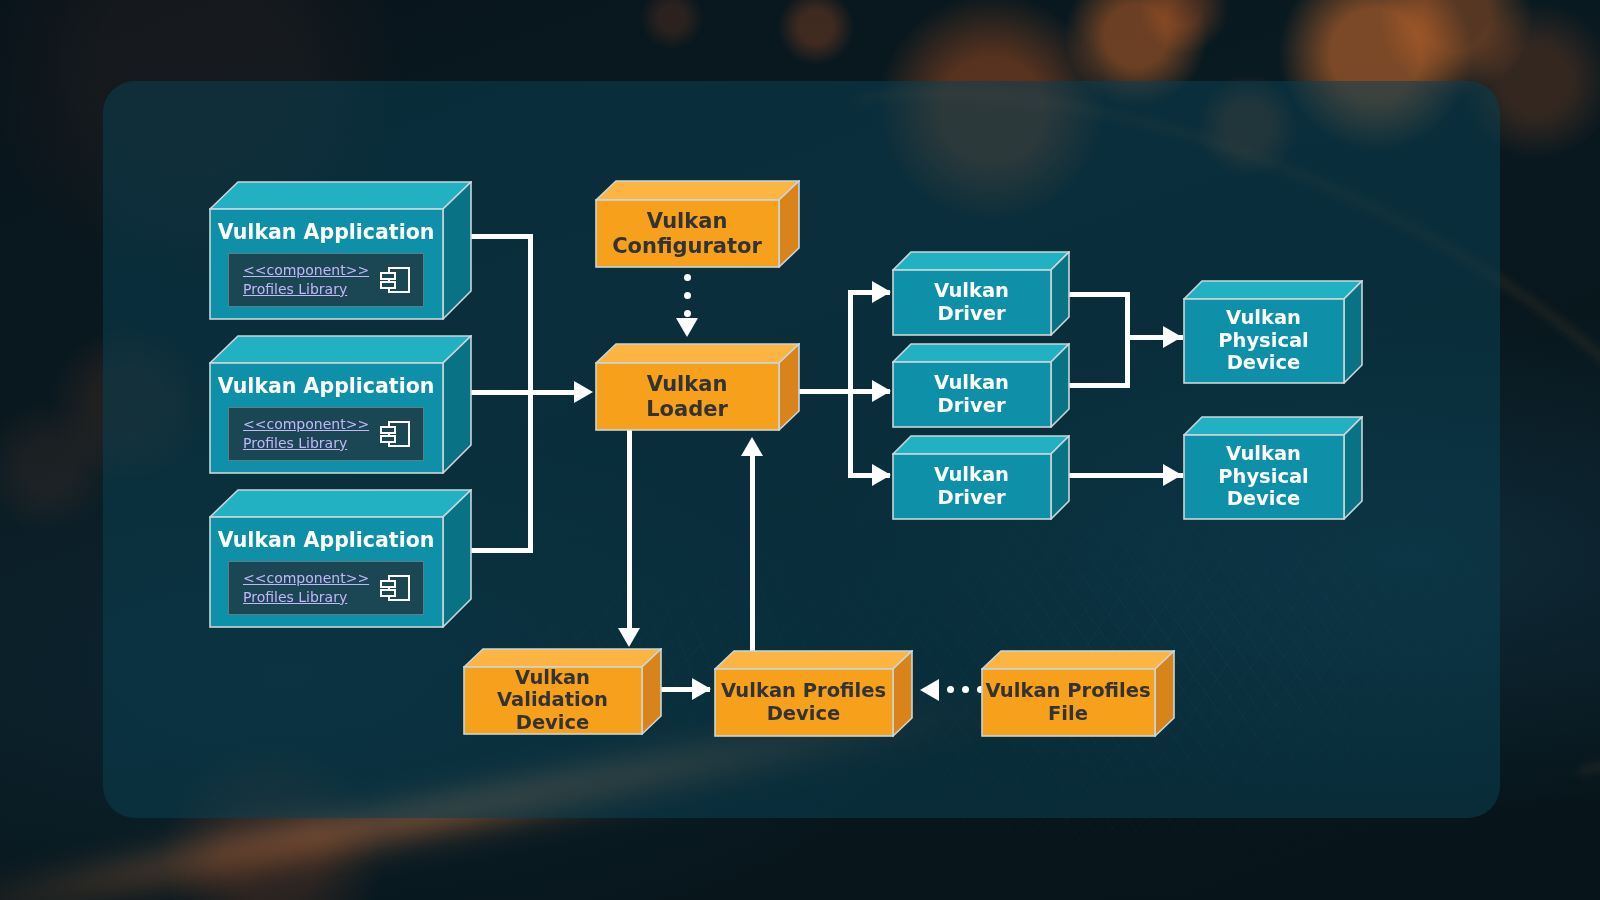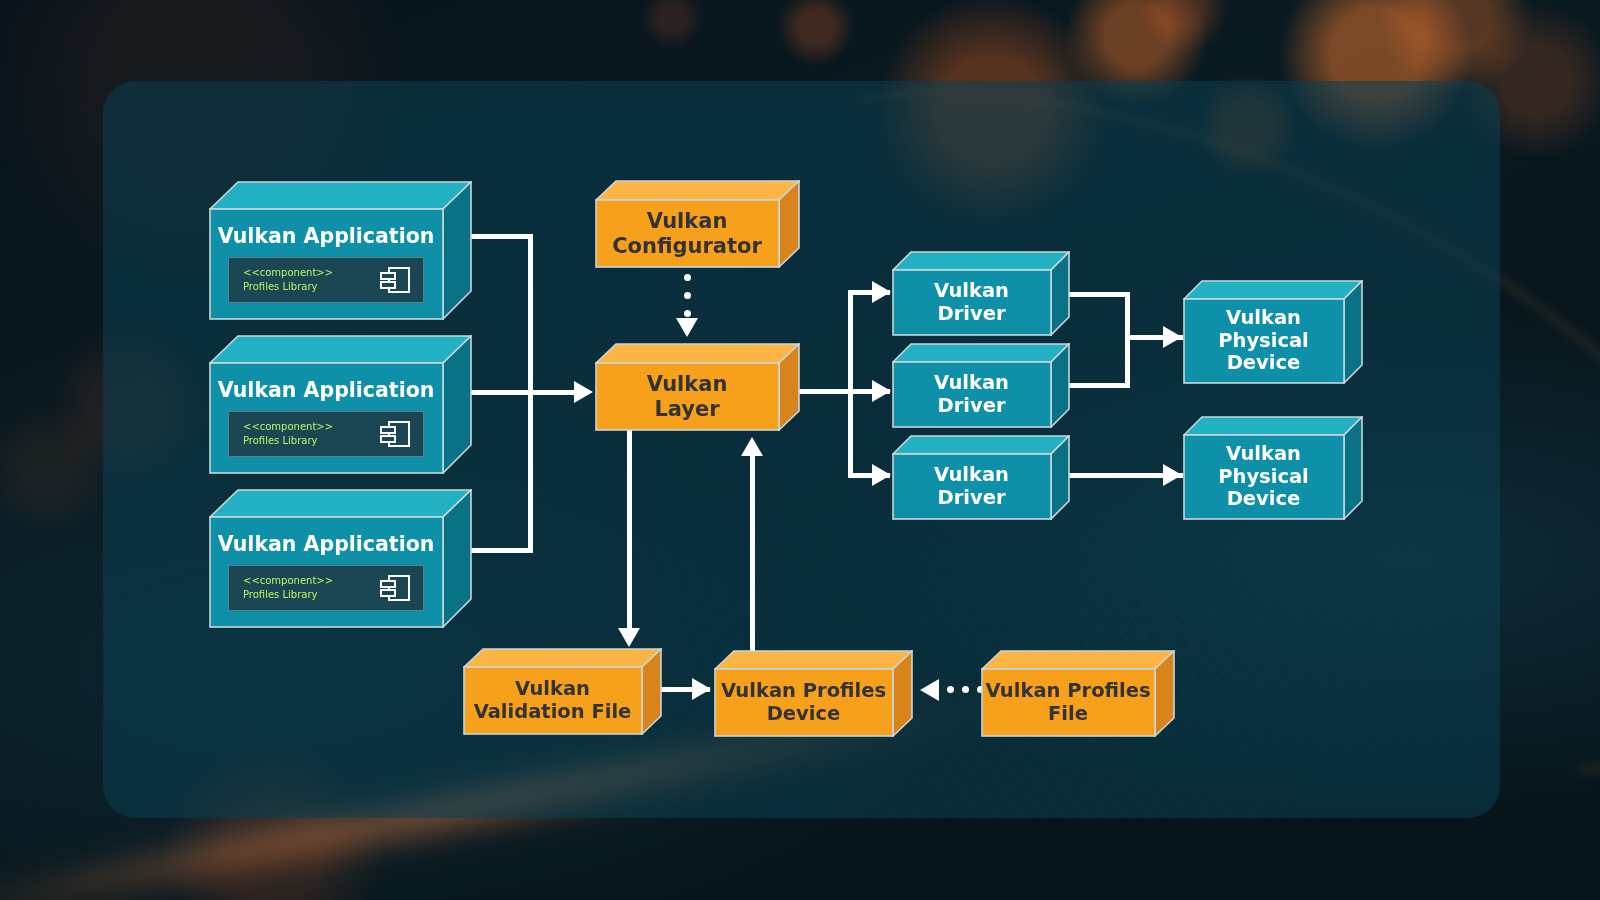--- a/index.html
+++ b/index.html
@@ -107,21 +107,21 @@
 
   
   .comp {
     position: relative; z-index: 3;
     background: #1b4754;
     border: 1.6px solid #5d7e88;
     display: flex; align-items: center; justify-content: space-between;
     padding: 7px 12px 7px 14px;
   }
   .comp-text { display: flex; flex-direction: column; align-items: flex-start; }
-  .comp-text span { color: #bef264; font-size: 10px; line-height: 1.35; white-space: nowrap; }
+  .comp-text span { color: #c4b5fd; font-size: 14px; line-height: 1.35; white-space: nowrap; text-decoration: underline; }
   .comp-icon { flex: none; }
 
   
   .conn { position: absolute; background: #ffffff; }
   .conn.h { height: 5px; }
   .conn.v { width: 5px; }
   .ahead {
     position: absolute; width: 0; height: 0;
   }
   .ahead.right {
@@ -288,21 +288,21 @@
 
   <div class="box3d orange" style="left:595px; top:343px; width:205px; height:88px;">
     <svg class="shape" viewBox="0 0 205 88" preserveAspectRatio="none">
       <polygon points="1,20 21,1 204,1 184,20" fill="#fcb542" stroke="#c9d6da" stroke-width="1.6"></polygon>
       <polygon points="184,20 204,1 204,68 184,87" fill="#d8841a" stroke="#c9d6da" stroke-width="1.6"></polygon>
       <rect x="1" y="20" width="183" height="67" fill="#f7a01c" stroke="#c9d6da" stroke-width="1.6"></rect>
     </svg>
     <div class="face" style="top:20px; height:67px; width:184px; border:none; background:none;">
       <div class="label" style="font-size:21px;">
         <div>Vulkan</div>
-        <div>Layer</div>
+        <div>Loader</div>
       </div>
     </div>
   </div>
 
   <div class="box3d teal" style="left:892px; top:251px; width:178px; height:85px;">
     <svg class="shape" viewBox="0 0 178 85" preserveAspectRatio="none">
       <polygon points="1,19 19,1 177,1 159,19" fill="#22b0c3" stroke="#c9d6da" stroke-width="1.6"></polygon>
       <polygon points="159,19 177,1 177,66 159,84" fill="#0a7285" stroke="#c9d6da" stroke-width="1.6"></polygon>
       <rect x="1" y="19" width="158" height="65" fill="#0e91a8" stroke="#c9d6da" stroke-width="1.6"></rect>
     </svg>
@@ -374,21 +374,21 @@
 
   <div class="box3d orange" style="left:463px; top:648px; width:199px; height:87px;">
     <svg class="shape" viewBox="0 0 199 87" preserveAspectRatio="none">
       <polygon points="1,19 20,1 198,1 179,19" fill="#fcb542" stroke="#c9d6da" stroke-width="1.6"></polygon>
       <polygon points="179,19 198,1 198,68 179,86" fill="#d8841a" stroke="#c9d6da" stroke-width="1.6"></polygon>
       <rect x="1" y="19" width="178" height="67" fill="#f7a01c" stroke="#c9d6da" stroke-width="1.6"></rect>
     </svg>
     <div class="face" style="top:19px; height:67px; width:179px; border:none; background:none;">
       <div class="label" style="font-size:19.5px;">
         <div>Vulkan</div>
-        <div>Validation File</div>
+        <div>Validation Device</div>
       </div>
     </div>
   </div>
 
   <div class="box3d orange" style="left:714px; top:650px; width:199px; height:87px;">
     <svg class="shape" viewBox="0 0 199 87" preserveAspectRatio="none">
       <polygon points="1,19 20,1 198,1 179,19" fill="#fcb542" stroke="#c9d6da" stroke-width="1.6"></polygon>
       <polygon points="179,19 198,1 198,68 179,86" fill="#d8841a" stroke="#c9d6da" stroke-width="1.6"></polygon>
       <rect x="1" y="19" width="178" height="67" fill="#f7a01c" stroke="#c9d6da" stroke-width="1.6"></rect>
     </svg>

